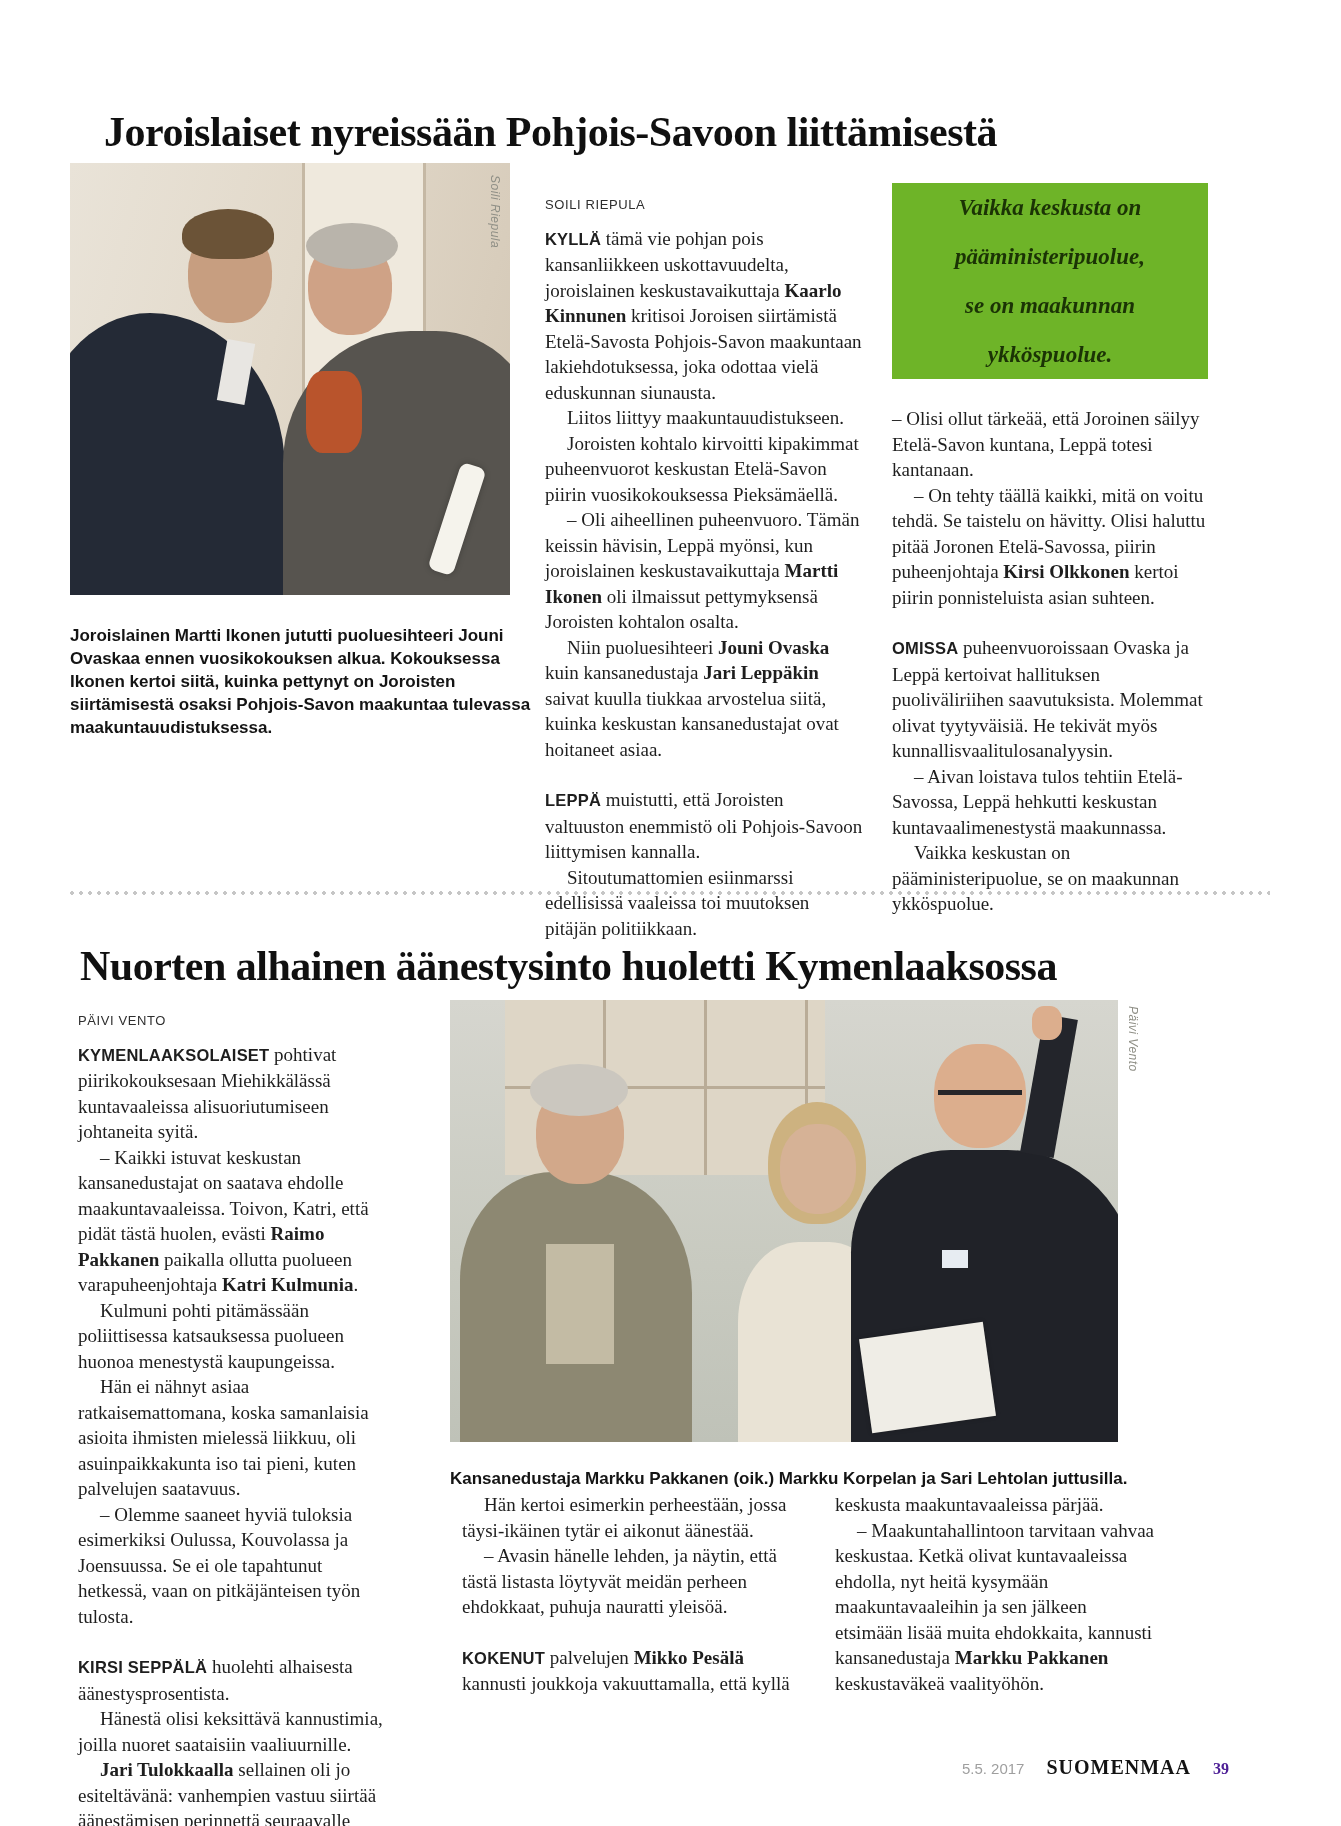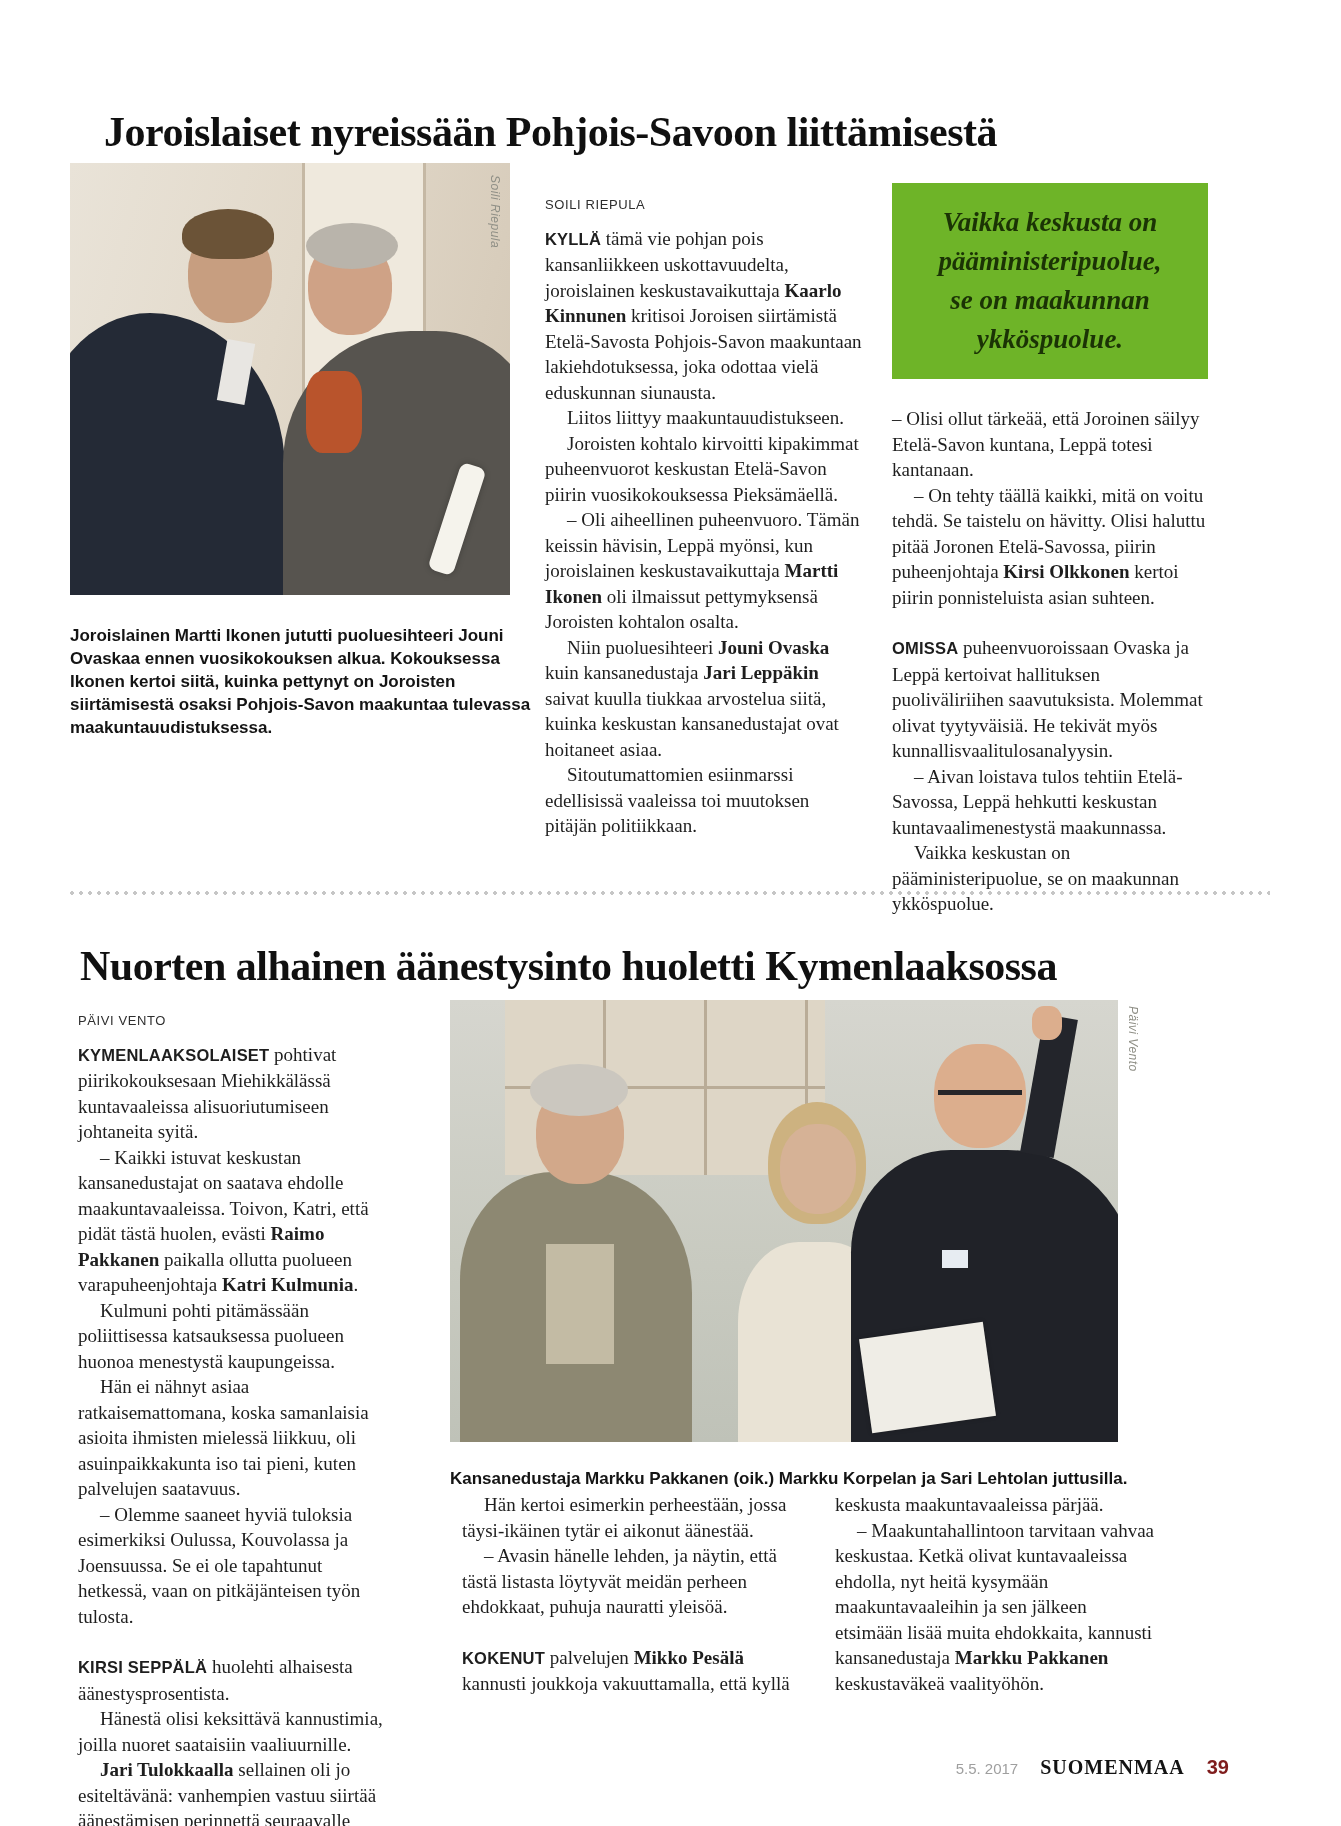--- a/index.html
+++ b/index.html
@@ -16,27 +16,27 @@
   .lead{font-family:"Liberation Sans",sans-serif;font-weight:700;font-size:16.5px;letter-spacing:0.2px;}
   .b{font-weight:700;}
   .photo{position:absolute;overflow:hidden;background:#d8d2c6;}
   .ph{position:absolute;}
   .photo-credit{position:absolute;writing-mode:vertical-rl;font-family:"Liberation Sans",sans-serif;
                 font-style:italic;font-size:12px;color:#8f8f86;letter-spacing:0.5px;}
   .caption{position:absolute;font-family:"Liberation Sans",sans-serif;font-weight:700;
            font-size:17px;line-height:23px;color:#141414;}
   .pullquote{position:absolute;background:var(--accent,#6eb428);color:var(--quote-ink,#1b3305);
              display:flex;align-items:center;justify-content:center;text-align:center;
-             font-style:italic;font-weight:700;font-size:27px;line-height:39px;white-space:pre-line;}
+             font-style:italic;font-weight:700;font-size:23px;line-height:49px;white-space:pre-line;}
   .divider{position:absolute;height:4px;background-image:radial-gradient(circle at 2px 2px,#c6c6c6 1.6px,rgba(0,0,0,0) 2px);
            background-size:9px 4px;background-repeat:repeat-x;}
   .footer{position:absolute;display:flex;align-items:baseline;gap:22px;}
   .footer-date{font-family:"Liberation Sans",sans-serif;font-size:15px;color:#9f9f9f;}
   .footer-brand{font-family:"Liberation Serif",serif;font-weight:700;font-size:20px;letter-spacing:1px;color:#131313;}
-  .footer-page{font-family:Liberation Sans, sans-serif;font-weight:700;font-size:20px;color:#7f1d1d;}
+  .footer-page{font-family:Liberation Serif, serif;font-weight:700;font-size:16px;color:#4c1d95;}
 </style>
 </head>
 <body>
 
 <div class="page">
 
   <h1 class="headline" style="left:72px;top:82px;width:1130px;margin-left:32px;">Joroislaiset nyreissään Pohjois-Savoon liittämisestä</h1>
 
   <div class="photo" style="left:70px;top:163px;width:440px;height:432px;">
     <div class="ph" style="inset:0;background:linear-gradient(105deg,#e9e3d8 0%,#e2d9ca 45%,#d3c7b5 100%);"></div>
@@ -56,20 +56,21 @@
   <p class="caption" style="left:70px;top:607px;width:462px;">Joroislainen Martti Ikonen jututti puoluesihteeri Jouni Ovaskaa ennen vuosikokouksen alkua. Kokouksessa Ikonen kertoi siitä, kuinka pettynyt on Joroisten siirtämisestä osaksi Pohjois-Savon maakuntaa tulevassa maakuntauudistuksessa.</p>
 
   <div class="col" style="left:545px;top:192px;width:318px;">
     <p class="byline">SOILI RIEPULA</p>
     <div>
         <p class="para"><span class="lead">KYLLÄ</span><span> tämä vie pohjan pois kansanliikkeen uskottavuudelta, joroislainen keskustavaikuttaja </span><span class="b">Kaarlo Kinnunen</span><span> kritisoi Joroisen siirtämistä Etelä-Savosta Pohjois-Savon maakuntaan lakiehdotuksessa, joka odottaa vielä eduskunnan siunausta.</span></p>
         <p class="para ind"><span>Liitos liittyy maakuntauudistukseen.</span></p>
         <p class="para ind"><span>Joroisten kohtalo kirvoitti kipakimmat puheenvuorot keskustan Etelä-Savon piirin vuosikokouksessa Pieksämäellä.</span></p>
         <p class="para ind"><span>– Oli aiheellinen puheenvuoro. Tämän keissin hävisin, Leppä myönsi, kun joroislainen keskustavaikuttaja </span><span class="b">Martti Ikonen</span><span> oli ilmaissut pettymyksensä Joroisten kohtalon osalta.</span></p>
         <p class="para ind"><span>Niin puoluesihteeri </span><span class="b">Jouni Ovaska</span><span> kuin kansanedustaja </span><span class="b">Jari Leppäkin</span><span> saivat kuulla tiukkaa arvostelua siitä, kuinka keskustan kansanedustajat ovat hoitaneet asiaa.</span></p>
+        <p class="para sec"><span class="lead">LEPPÄ</span><span> muistutti, että Joroisten valtuuston enemmistö oli Pohjois-Savoon liittymisen kannalla.</span></p>
         <p class="para ind"><span>Sitoutumattomien esiinmarssi edellisissä vaaleissa toi muutoksen pitäjän politiikkaan.</span></p>
       </div>
   </div>
 
   <div class="pullquote" style="left:892px;top:183px;width:316px;height:196px;">Vaikka keskusta on
 pääministeripuolue,
 se on maakunnan
 ykköspuolue.</div>
   <div class="col" style="left:892px;top:406px;width:318px;">
     <div>

